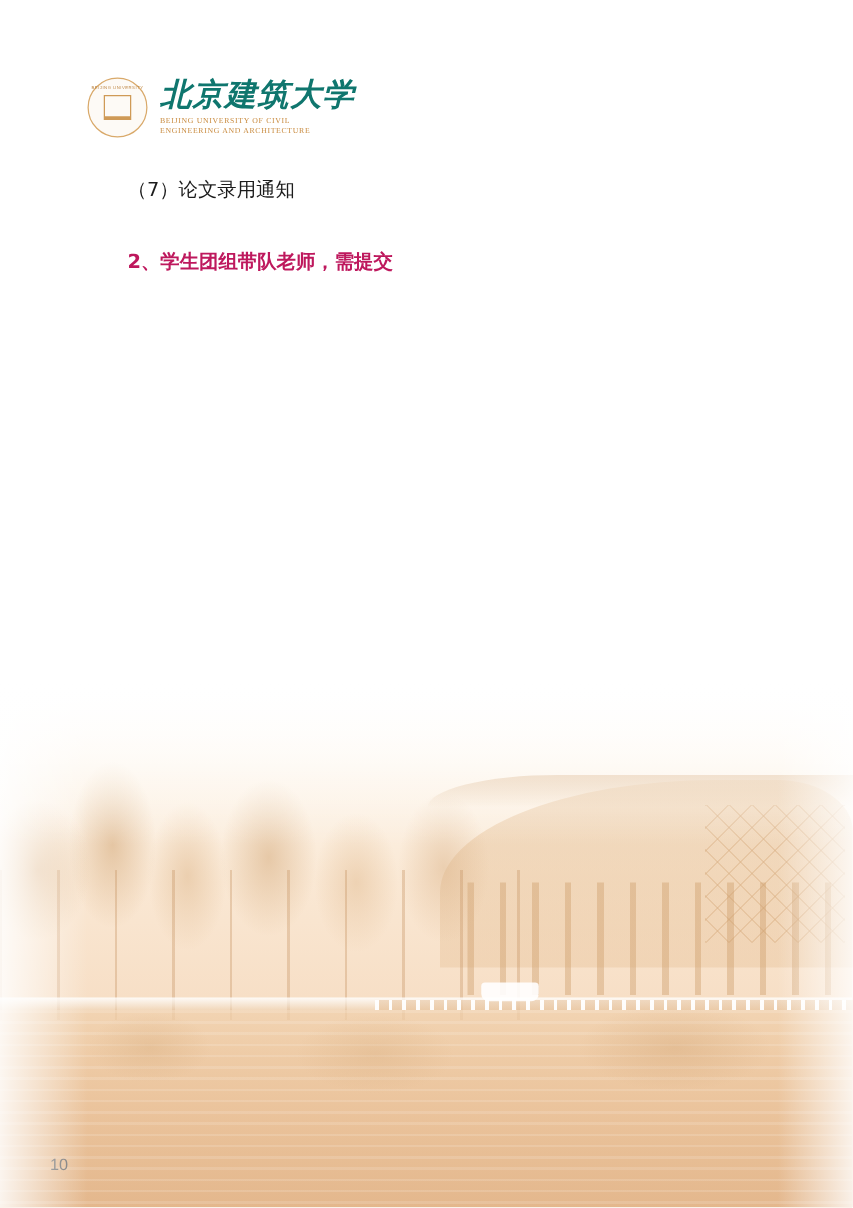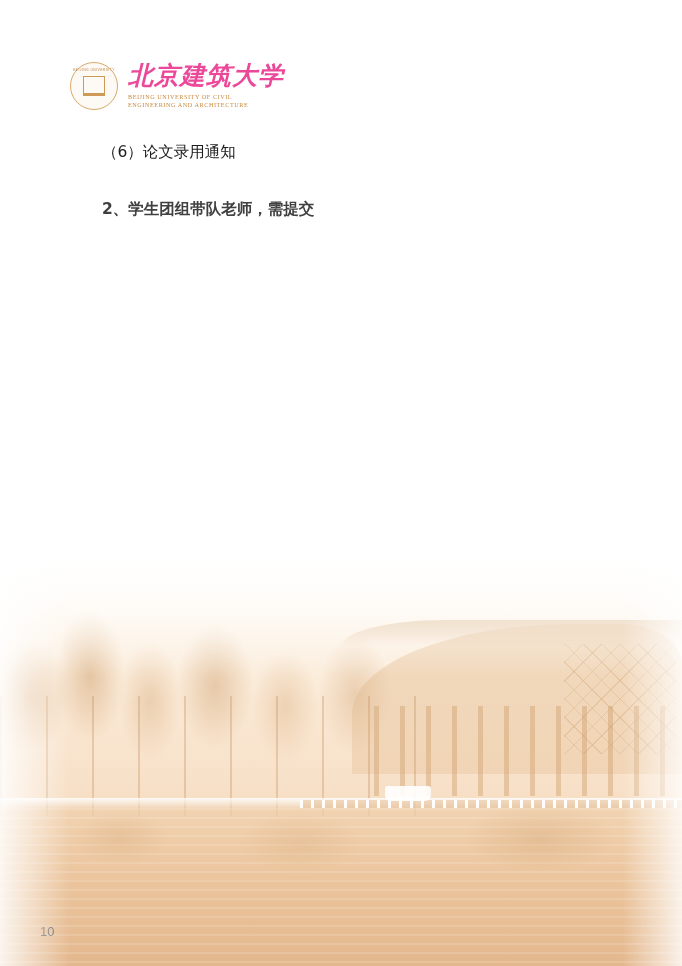--- a/index.html
+++ b/index.html
@@ -62,21 +62,21 @@
   }
   .wordmark {
     display: flex;
     flex-direction: column;
     justify-content: center;
   }
   .wordmark-cn {
     font-family: "DejaVu Serif", serif;
     font-size: 25px;
     line-height: 1.1;
-    color: #ec4899;
+    color: #0f766e;
     letter-spacing: 1px;
     font-weight: 700;
     font-style: italic;
     text-align: right;
   }
   .wordmark-en {
     margin-top: 3px;
     font-size: 6.2px;
     line-height: 1.35;
     color: #c98b3f;
@@ -111,21 +111,21 @@
     display: inline-block;
     width: 16px;
     text-align: center;
     font-size: 15px;
     color: #1c1c1c;
   }
   .section-title {
     font-family: "DejaVu Sans", sans-serif;
     font-size: 15.5px;
     font-weight: 700;
-    color: #404040;
+    color: #be185d;
     line-height: 33px;
     margin: 0;
   }
   .gap-md { height: 24px; }
   .indent-2 { text-indent: 62px; }
 
   
   .page-number {
     position: absolute;
     left: 40px;
@@ -321,21 +321,21 @@
       <div class="wordmark-cn">北京建筑大学</div>
       <div class="wordmark-en">
         <div>BEIJING UNIVERSITY OF CIVIL</div>
         <div>ENGINEERING AND ARCHITECTURE</div>
       </div>
     </div>
   </div>
 
   <div class="content">
 
-    <p class="para indent-1">（6）论文录用通知</p>
+    <p class="para indent-1">（7）论文录用通知</p>
 
 
     <div class="gap-md"></div>
 
     <p class="section-title indent-1">2、学生团组带队老师，需提交</p>
 
   </div>
 
   <div class="photo">
     <div class="sky"></div>

